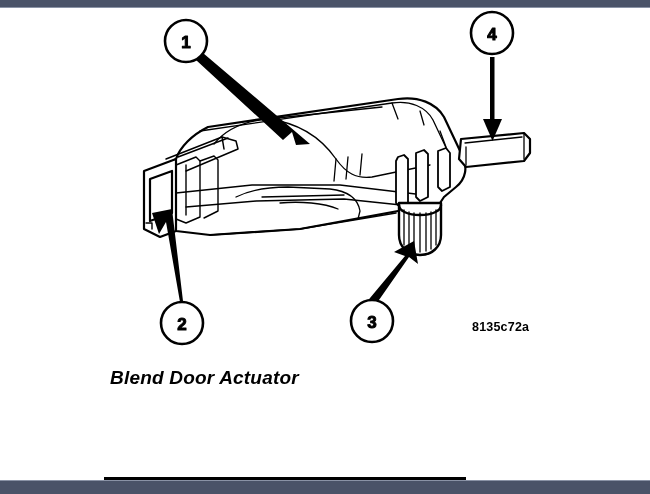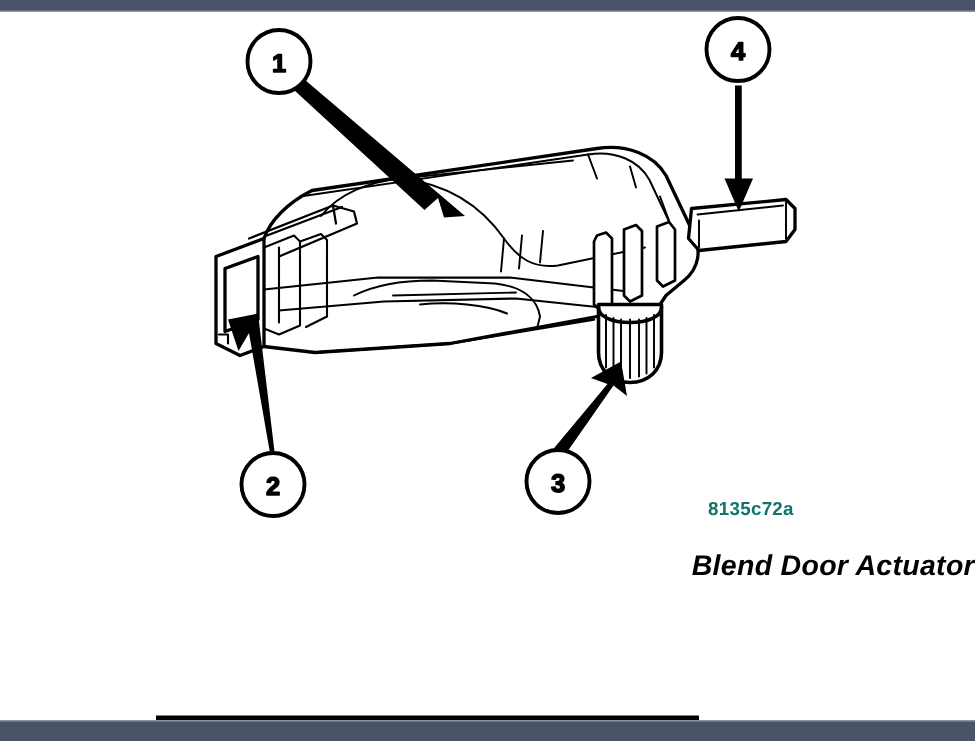--- a/index.html
+++ b/index.html
@@ -46,32 +46,32 @@
   .callout-num {
     font-family: "Liberation Sans", sans-serif;
     font-size: 17px;
     font-weight: bold;
     fill: #000;
     text-anchor: middle;
   }
   .partnum {
     position: absolute;
     left: 472px;
-    top: 332px;
+    top: 320px;
     font-size: 12.5px;
     font-weight: bold;
-    color: #0f766e;
+    color: #000000;
     letter-spacing: 0.2px;
   }
   .fig-title {
     position: absolute;
     left: 0;
     top: 367px;
     width: 650px;
-    text-align: right;
+    text-align: left;
     padding-left: 110px;
     box-sizing: border-box;
     font-size: 19px;
     font-weight: bold;
     font-style: italic;
     color: #000;
     letter-spacing: 0.2px;
   }
   .legend {
     position: absolute;

